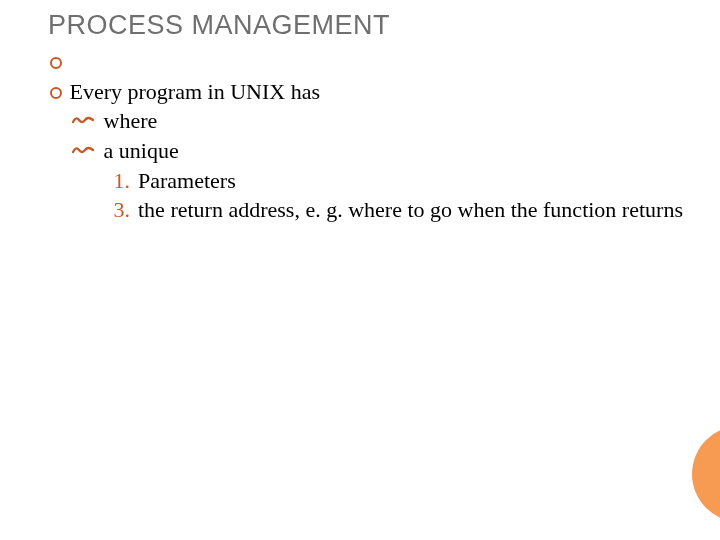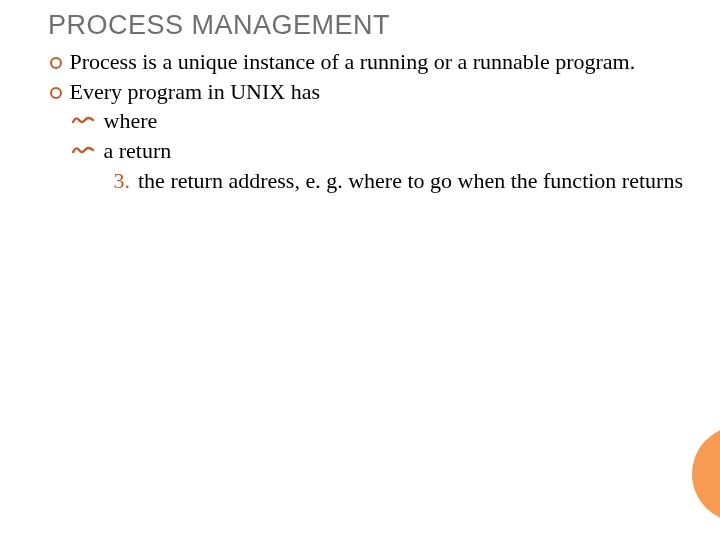--- a/index.html
+++ b/index.html
@@ -85,21 +85,20 @@
 <body>
 
 <div class="slide">
 
   <div class="title">PROCESS MANAGEMENT</div>
 
   <div class="body">
 
     <div class="bullet-line">
       <span class="circle-bullet"></span>
-      <span>Process is a unique instance of a running or a runnable program.</span>
     </div>
 
     <div class="bullet-line">
       <span class="circle-bullet"></span>
       <span>Every program in UNIX has</span>
     </div>
 
     <div class="bullet-line indent-1">
       <span class="squiggle">
         <svg width="22" height="12" viewBox="0 0 22 12">
@@ -109,23 +108,26 @@
       <span>where</span>
     </div>
 
 
     <div class="bullet-line indent-1">
       <span class="squiggle">
         <svg width="22" height="12" viewBox="0 0 22 12">
             <path d="M1 8 Q4 2 7 6 Q10 10 13 6 Q16 2 21 6" stroke="#c65a26" stroke-width="2.3" fill="none" stroke-linecap="round"></path>
           </svg>
       </span>
-      <span>a return</span>
+      <span>a unique</span>
     </div>
 
+    <div class="bullet-line indent-2">
+      <span class="num">1.</span><span>Parameters</span>
+    </div>
 
 
     <div class="bullet-line indent-2">
       <span class="num">3.</span><span>the return address, e. g. where to go when the function returns</span>
     </div>
 
 
 
   </div>
 

